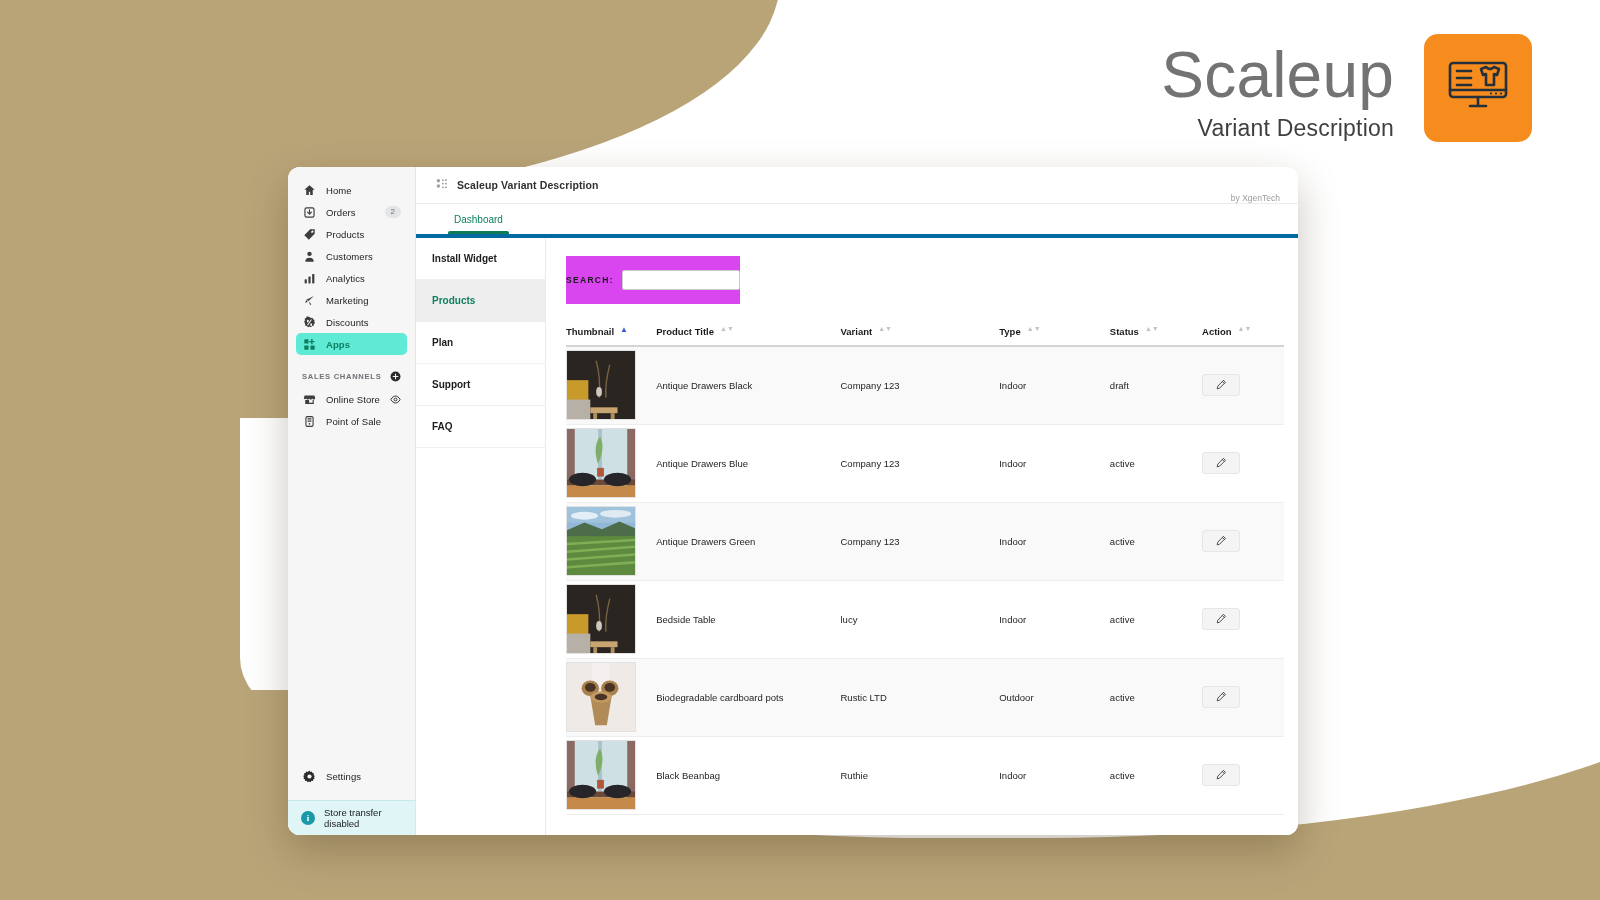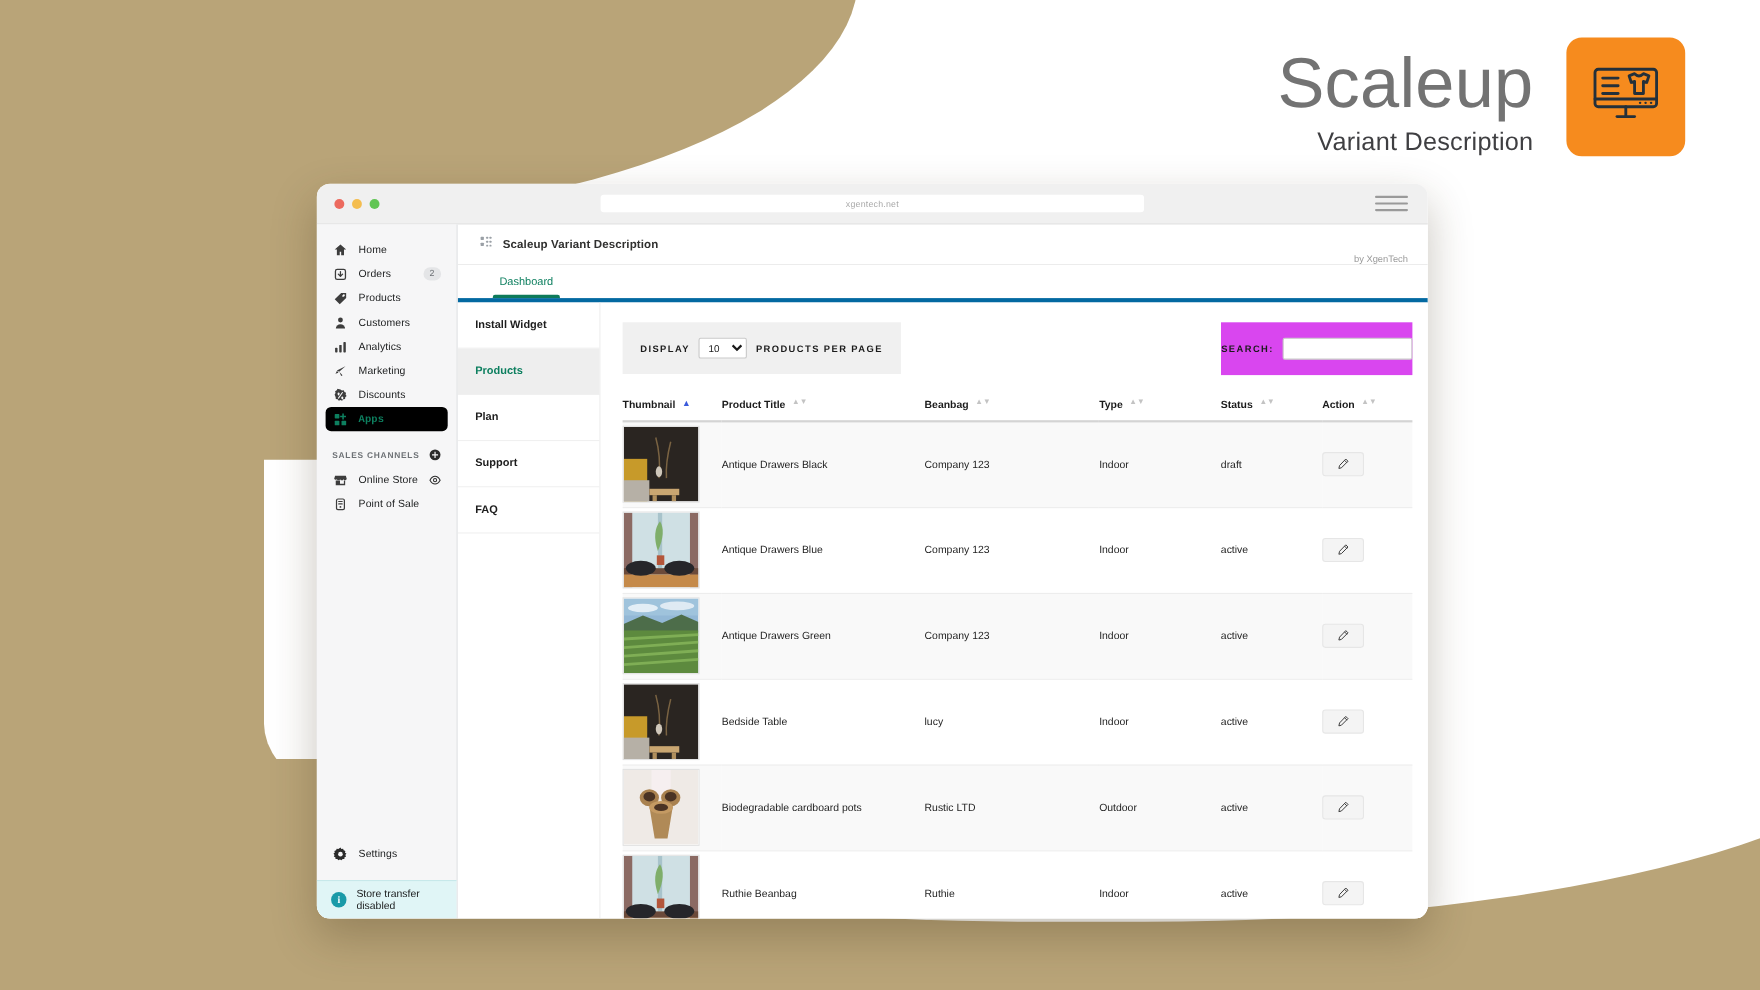--- a/index.html
+++ b/index.html
@@ -101,21 +101,21 @@
   }
   .nav-item {
     display: flex; align-items: center; gap: 10px;
     height: 22px; margin: 0 8px 0 8px; padding: 0 6px;
     border-radius: 5px; cursor: pointer; position: relative;
   }
   .nav-item + .nav-item { margin-top: 0; }
   .nav-ico { width: 14px; height: 14px; flex: 0 0 auto; display: flex; align-items: center; justify-content: center; }
   .nav-ico svg { width: 13px; height: 13px; display: block; }
   .nav-label { font-size: 9.5px; color: #202223; letter-spacing: .1px; white-space: nowrap; }
-  .nav-item.active { background: #000000; font-family: Liberation Mono, monospace; }
+  .nav-item.active { background: #5eead4; }
   .nav-item.active .nav-label { color: #0d7f5f; font-weight: 600; }
   .nav-badge {
     margin-left: auto; font-size: 8px; color: #6d7175;
     background: #e4e5e7; border-radius: 9px; padding: 1px 6px; line-height: 1.3;
   }
   .nav-section {
     display: flex; align-items: center; margin: 16px 14px 6px 14px;
   }
   .nav-section-label { font-size: 7.6px; color: #6d7175; letter-spacing: .7px; font-weight: 700; }
   .nav-section-add { margin-left: auto; display: flex; align-items: center; }
@@ -258,35 +258,20 @@
         <circle cx="54" cy="34.5" r="1.1" fill="#24303a" stroke="none"></circle>
         <line x1="31" y1="38" x2="31" y2="46"></line>
         <line x1="23" y1="47" x2="39" y2="47"></line>
       </svg>
     </span>
   </div>
 </div>
 
 <div class="window">
 
-  <div class="titlebar">
-    <div class="dots">
-      <span class="dot r"></span>
-      <span class="dot y"></span>
-      <span class="dot g"></span>
-    </div>
-    <div class="urlbar">
-      <span>xgentech.net</span>
-    </div>
-    <div class="hamburger">
-      <span></span>
-      <span></span>
-      <span></span>
-    </div>
-  </div>
 
   <div class="win-body">
 
     <nav class="shop-nav">
 
       <div class="nav-item">
         <span class="nav-ico">
           <svg viewBox="0 0 20 20" fill="#3d3d3d">
               <path d="M10 2 L18 9 h-3 v8 h-4 v-5 H9 v5 H5 V9 H2 z"></path>
             </svg>
@@ -468,30 +453,20 @@
             <span>Support</span>
           </div>
           <div class="app-menu-item">
             <span>FAQ</span>
           </div>
         </div>
 
         <div class="content">
 
           <div class="toolbar">
-            <div class="display-box">
-              <span class="tb-label">DISPLAY</span>
-              <select class="per-page-select">
-                <option>10</option>
-                <option>25</option>
-                <option>50</option>
-                <option>100</option>
-              </select>
-              <span class="tb-label">PRODUCTS PER PAGE</span>
-            </div>
 
             <div class="search-box">
               <span class="tb-label">SEARCH:</span>
               <input class="search-input" type="text" value="" style="">
             </div>
           </div>
 
           <table class="products">
             <colgroup>
               <col class="c-thumb">
@@ -510,21 +485,21 @@
                   </div>
                 </th>
                 <th>
                   <div class="th-inner">
                     <span>Product Title</span>
                     <span class="sort-both">▲▼</span>
                   </div>
                 </th>
                 <th>
                   <div class="th-inner">
-                    <span>Beanbag</span>
+                    <span>Variant</span>
                     <span class="sort-both">▲▼</span>
                   </div>
                 </th>
                 <th>
                   <div class="th-inner">
                     <span>Type</span>
                     <span class="sort-both">▲▼</span>
                   </div>
                 </th>
                 <th>
@@ -702,21 +677,21 @@
                         <rect x="32" y="0" width="4" height="52" fill="#a8c3cb"></rect>
                         <path d="M34 8 q-8 10 -2 28 q8 -18 2 -28z" fill="#7fae6a"></path>
                         <rect x="31" y="40" width="7" height="9" fill="#b4563a"></rect>
                         <rect x="0" y="52" width="70" height="6" fill="#6b4a3a"></rect>
                         <rect x="0" y="58" width="70" height="12" fill="#c58a4a"></rect>
                         <ellipse cx="16" cy="52" rx="14" ry="7" fill="#26262a"></ellipse>
                         <ellipse cx="52" cy="52" rx="14" ry="7" fill="#26262a"></ellipse>
                       </svg>
                   </span>
                 </td>
-                <td>Ruthie Beanbag</td>
+                <td>Black Beanbag</td>
                 <td>Ruthie</td>
                 <td>Indoor</td>
                 <td>active</td>
                 <td>
                   <span class="edit-btn">
                     <svg viewBox="0 0 20 20" fill="none" stroke="#3c3c3c" stroke-width="1.5" stroke-linecap="round" stroke-linejoin="round">
                         <path d="M14.5 2.6 l2.9 2.9 -10 10 -3.8 .9 .9 -3.8 z"></path>
                         <path d="M12.6 4.5 l2.9 2.9"></path>
                       </svg>
                   </span>

